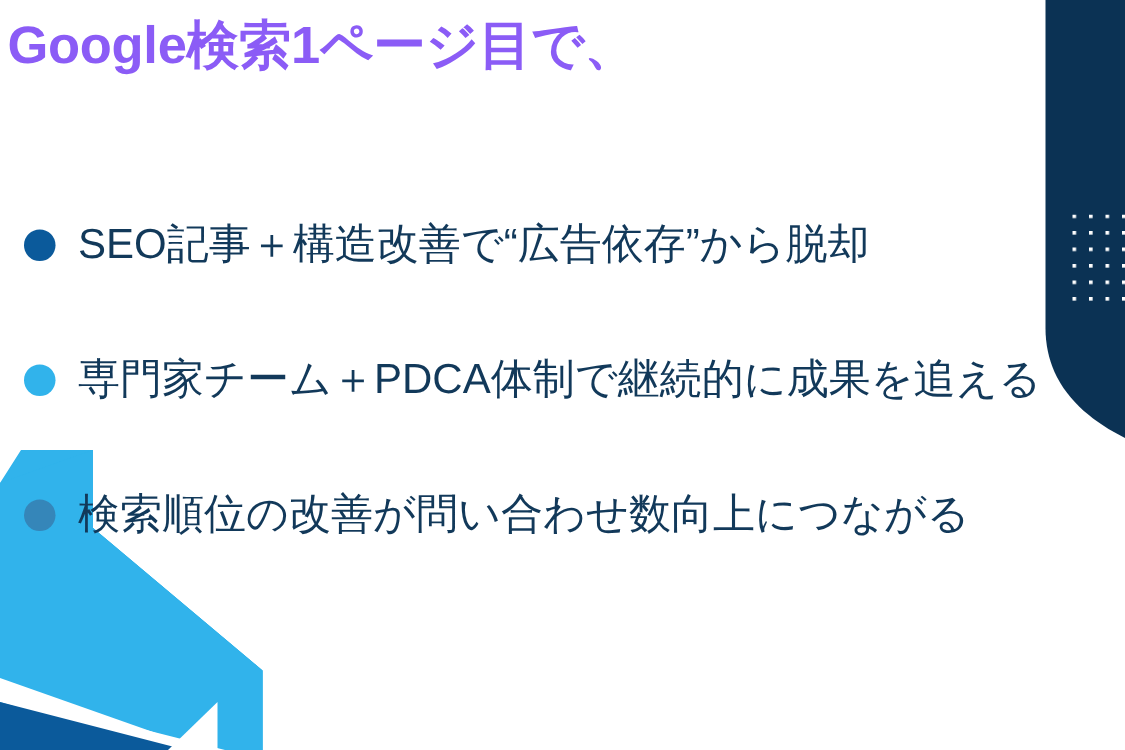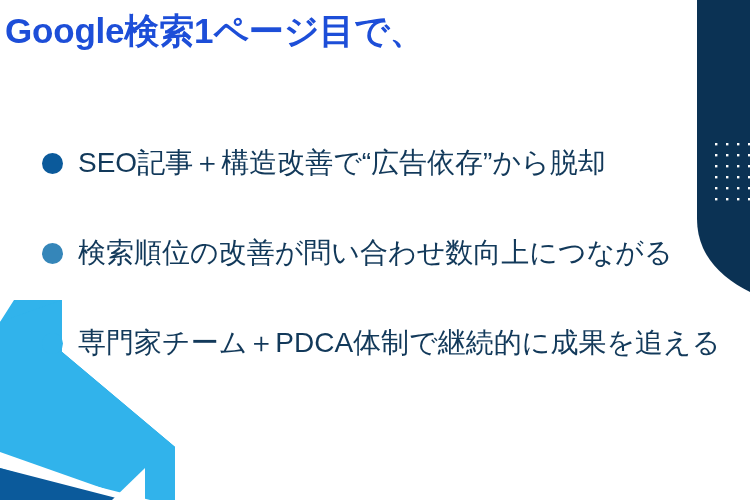--- a/index.html
+++ b/index.html
@@ -27,42 +27,42 @@
   }
 
   
   .title-block {
     position: absolute;
     left: 5px;
     top: 8px;
     width: 680px;
   }
   .title-line {
-    color: #1d4ed8;
+    color: #8b5cf6;
     font-size: 35px;
     font-weight: bold;
     line-height: 1.30;
     letter-spacing: -0.2px;
     white-space: nowrap;
   }
 
   
   .bullets {
     position: absolute;
     left: 0;
     top: 134px;
     width: 750px;
   }
   .bullet-row {
     position: relative;
     display: flex;
     align-items: center;
     height: 58px;
     margin-bottom: 32px;
-    padding-left: 42px;
+    padding-left: 16px;
   }
   .bullet-dot {
     flex: 0 0 auto;
     width: 21px;
     height: 21px;
     border-radius: 50%;
     margin-right: 15px;
   }
   .bullet-text {
     color: #12395A;
@@ -110,24 +110,24 @@
   </div>
 
   <div class="bullets">
 
     <div class="bullet-row">
       <span class="bullet-dot" style="background:#0B5A9B"></span>
       <span class="bullet-text">SEO記事＋構造改善で“広告依存”から脱却</span>
     </div>
 
     <div class="bullet-row">
-      <span class="bullet-dot" style="background:#3586B9"></span>
-      <span class="bullet-text">検索順位の改善が問い合わせ数向上につながる</span>
+      <span class="bullet-dot" style="background:#31B3EB"></span>
+      <span class="bullet-text">専門家チーム＋PDCA体制で継続的に成果を追える</span>
     </div>
 
     <div class="bullet-row">
-      <span class="bullet-dot" style="background:#31B3EB"></span>
-      <span class="bullet-text">専門家チーム＋PDCA体制で継続的に成果を追える</span>
+      <span class="bullet-dot" style="background:#3586B9"></span>
+      <span class="bullet-text">検索順位の改善が問い合わせ数向上につながる</span>
     </div>
 
   </div>
 
 </div>
 
 </body></html>

